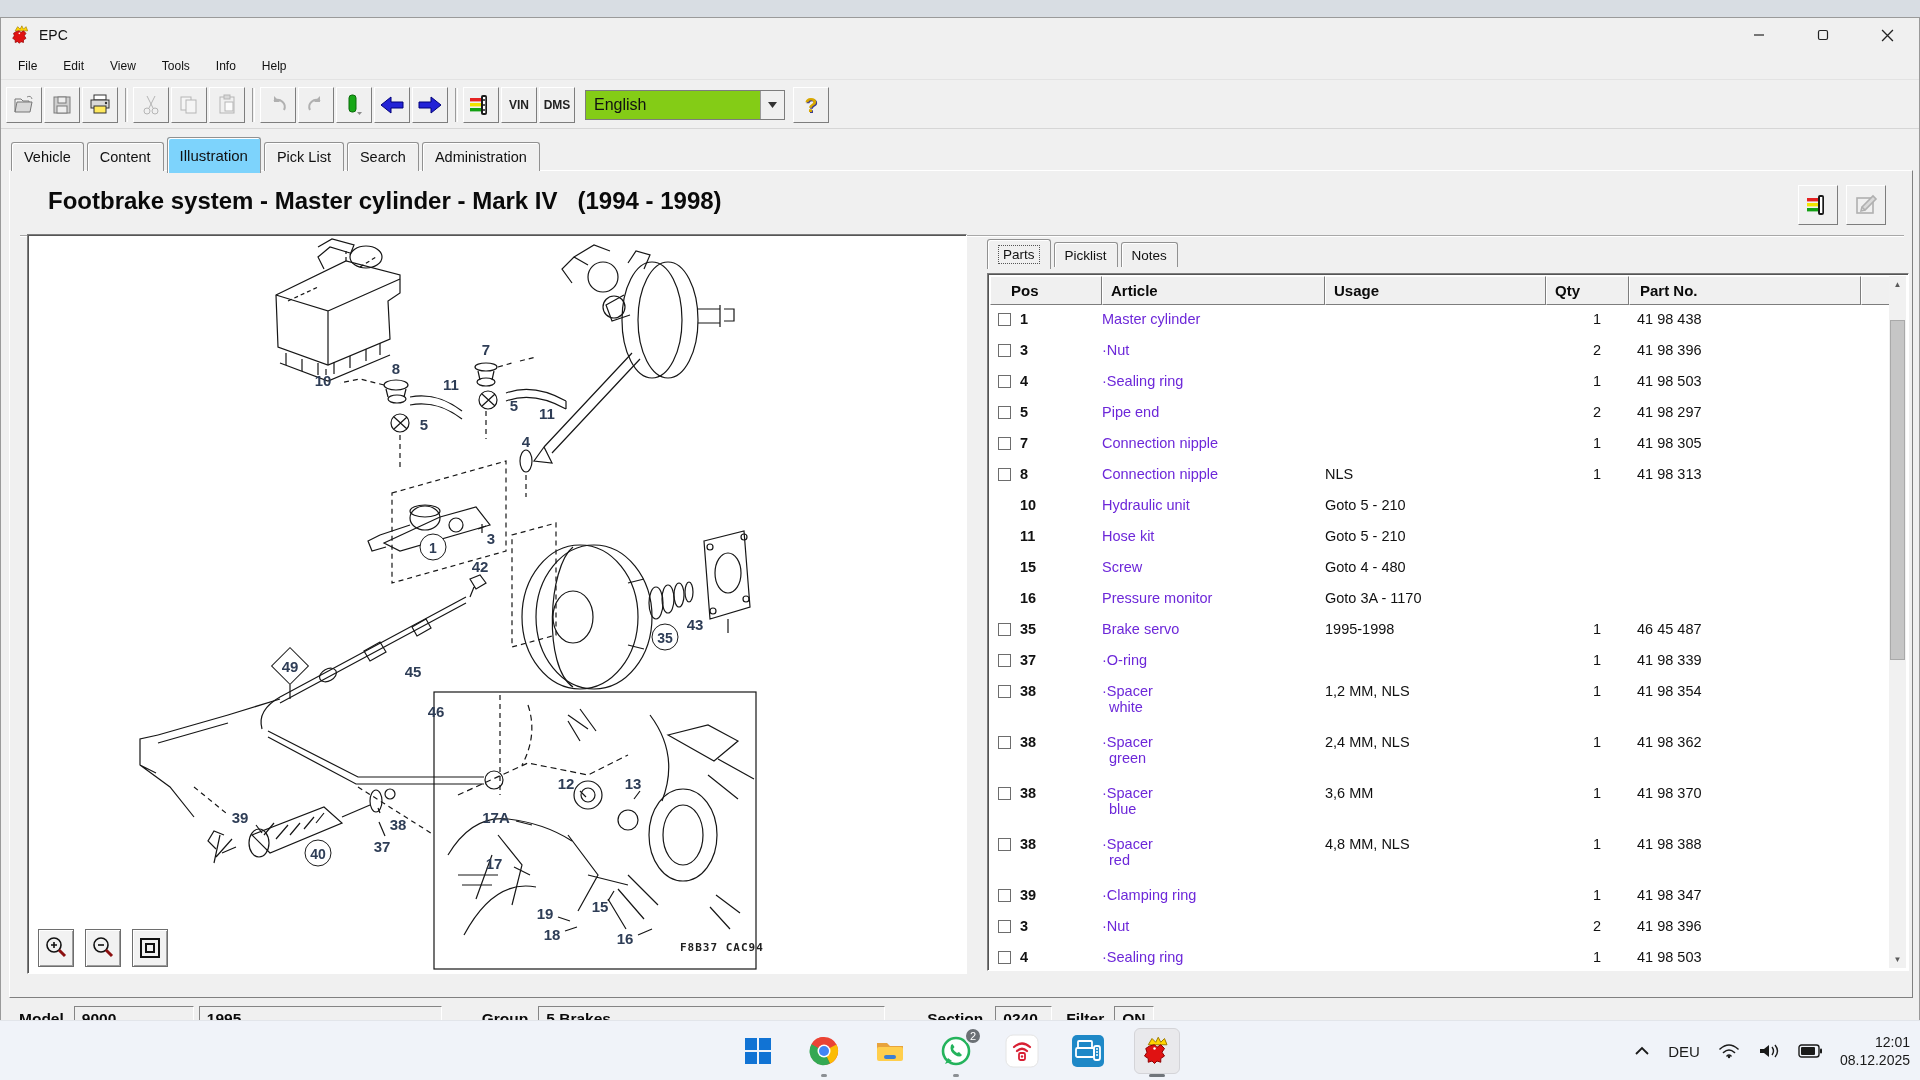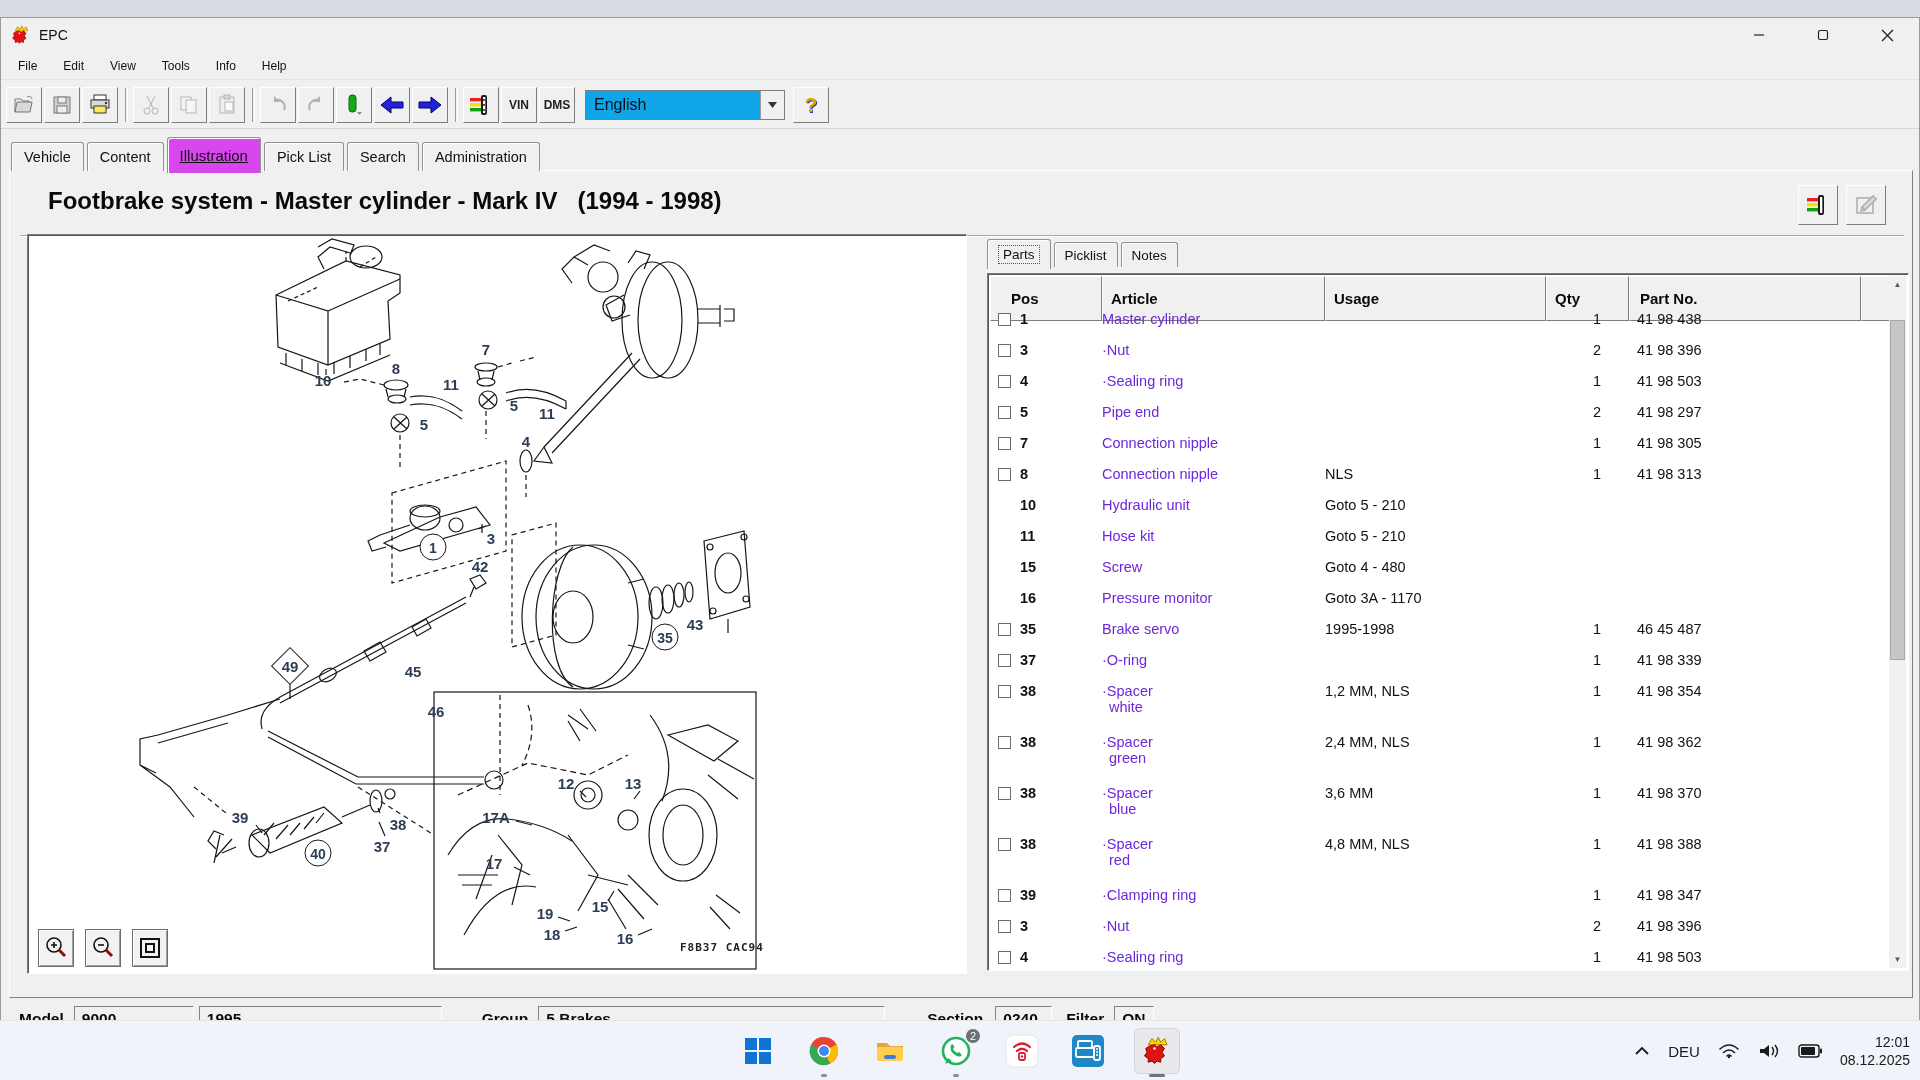--- a/index.html
+++ b/index.html
@@ -21,32 +21,32 @@
   #menubar { position:absolute; left:0; top:34px; width:100%; height:28px; display:flex; align-items:center; padding-left:4px; border-bottom:1px solid #e3e3e3;}
   .menu-item { padding:3px 13px; font-size:12px; color:#111; }
 
   
   #toolbar { position:absolute; left:0; top:63px; width:100%; height:48px; display:flex; align-items:center; padding-left:5px; border-bottom:1px solid #d6d6d6; }
   .tbtn { width:36px; height:36px; margin-right:2px; background:#f0f0f0; display:flex; align-items:center; justify-content:center;
           border-top:1px solid #fff; border-left:1px solid #fff; border-bottom:1px solid #7d7d7d; border-right:1px solid #7d7d7d; }
   .tsep { width:3px; height:34px; margin:0 5px; border-left:1px solid #9b9b9b; border-right:1px solid #fff; }
   .tbtn svg { display:block; }
   .tbtn.textbtn { font-size:12px; font-weight:bold; color:#222; }
-  #lang-combo { width:200px; height:30px; margin:0 8px; background:#0ea5e9; border:1px solid #7d7d7d;
+  #lang-combo { width:200px; height:30px; margin:0 8px; background:#84cc16; border:1px solid #7d7d7d;
                 display:flex; align-items:center; position:relative; }
   #lang-combo .val { padding-left:8px; font-size:16px; color:#111; flex:1; }
   #lang-combo .drop { width:24px; height:28px; background:#f0f0f0; border-left:1px solid #9a9a9a; display:flex; align-items:center; justify-content:center; }
   #help-btn { font-size:21px; font-weight:bold; color:#d9a800; text-shadow:1px 1px 0 #3a3a8c; }
 
   
   #maintabs { position:absolute; left:10px; top:119px; height:34px; display:flex; align-items:flex-end; z-index:5; }
   .mtab { height:29px; padding:0 12px; margin-right:3px; display:flex; align-items:center; font-size:14.5px; color:#111;
           background:#f0f0f0; border:1px solid #919191; border-bottom:none; border-radius:3px 3px 0 0;
           box-shadow:inset 1px 1px 0 #fff; }
-  .mtab.active { height:36px; background:#d946ef; position:relative; z-index:6; margin-bottom:-2px; font-size:15px;text-decoration:underline; }
+  .mtab.active { height:36px; background:#7dd3fc; position:relative; z-index:6; margin-bottom:-2px; font-size:15px; }
 
   
   #page { position:absolute; left:8px; top:152px; width:1904px; height:828px; background:#f0f0f0;
           border-top:1px solid #fff; border-left:1px solid #fff; border-bottom:1px solid #808080; border-right:1px solid #808080; }
 
   
   #headerbar { position:absolute; left:10px; top:6px; width:1884px; height:48px; }
   #page-title { position:absolute; left:28px; top:10px; font-size:24px; font-weight:bold; color:#0a0a0a; white-space:pre; }
   .hbtn { position:absolute; top:8px; width:40px; height:40px; background:#f0f0f0; display:flex; align-items:center; justify-content:center;
           border-top:1px solid #fff; border-left:1px solid #fff; border-bottom:1px solid #7d7d7d; border-right:1px solid #7d7d7d; }
@@ -71,21 +71,21 @@
   #partstabs { position:absolute; left:977px; top:68px; display:flex; align-items:flex-end; z-index:5; }
   .ptab { height:25px; padding:12px 10px; margin-right:3px; display:flex; align-items:center; font-size:13.5px; color:#111;
           background:#f0f0f0; border:1px solid #919191; border-bottom:none; border-radius:3px 3px 0 0; box-shadow:inset 1px 1px 0 #fff; }
   .ptab.active { height:30px; position:relative; z-index:6; margin-bottom:-2px; }
   .ptab.active .focusbox { border:1px dotted #555; padding:1px 4px; }
 
   #tablebox { position:absolute; left:977px; top:102px; width:922px; height:698px; background:#fff;
               border-top:1px solid #7d7d7d; border-left:1px solid #7d7d7d; border-bottom:1px solid #fff; border-right:1px solid #fff;
               box-shadow:inset 1px 1px 0 #555; overflow:hidden; }
   #thead { position:absolute; left:2px; top:2px; height:29px; display:flex; }
-  .hcell { height:45px; background:#f0f0f0; display:flex; align-items:center; font-size:15px; font-weight:bold; color:#0a0a0a;
+  .hcell { height:29px; background:#f0f0f0; display:flex; align-items:center; font-size:15px; font-weight:bold; color:#0a0a0a;
            border-top:1px solid #fff; border-left:1px solid #fff; border-bottom:1px solid #7d7d7d; border-right:1px solid #7d7d7d; }
   #tbody { position:absolute; left:2px; top:31px; width:886px; height:663px; overflow:hidden; }
   .trow { display:flex; align-items:flex-start; }
   .c-pos { width:112px; display:flex; align-items:center; padding-left:8px; }
   .cbx { width:13px; height:13px; border:1px solid #6d6d6d; background:#fff; margin-right:9px; flex:none; }
   .cbx.hidden { visibility:hidden; }
   .postext { font-size:14.5px; font-weight:bold; color:#111; }
   .c-art { width:223px; font-size:14.5px; color:#6d28d9; padding-right:4px; }
   .c-art .line2 { padding-left:7px; }
   .c-use { width:221px; font-size:14.5px; color:#111; }

